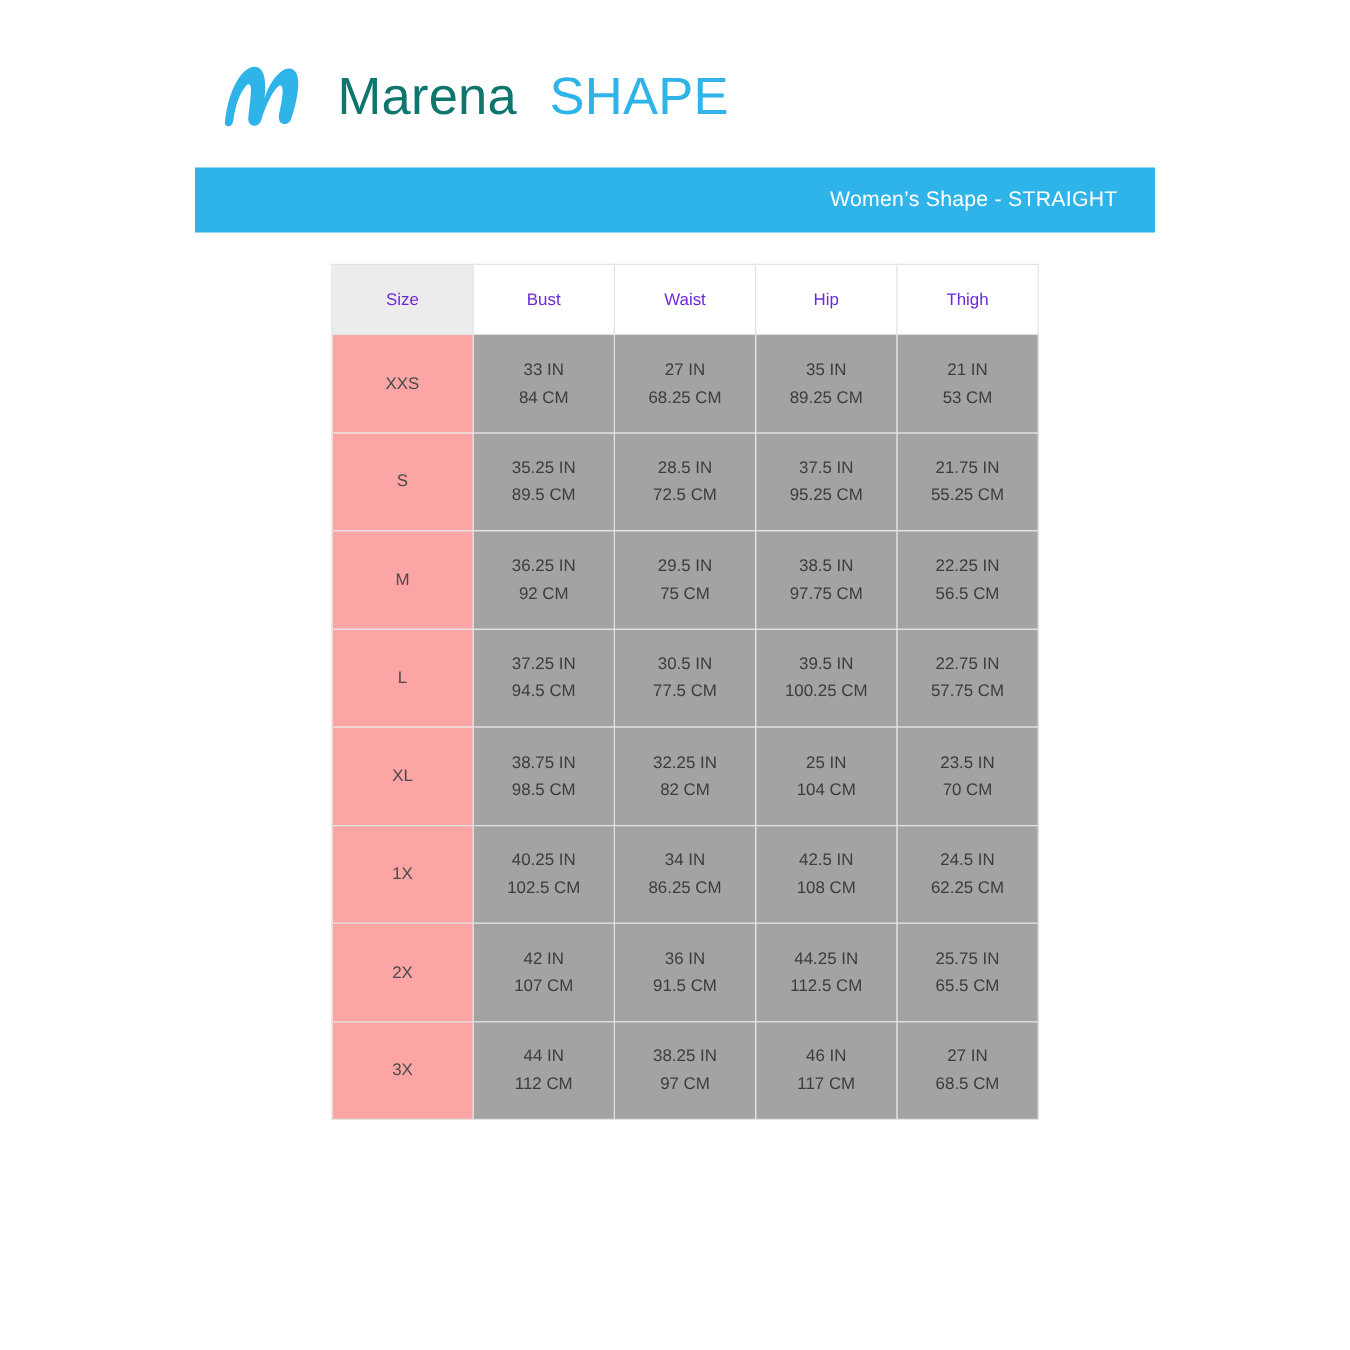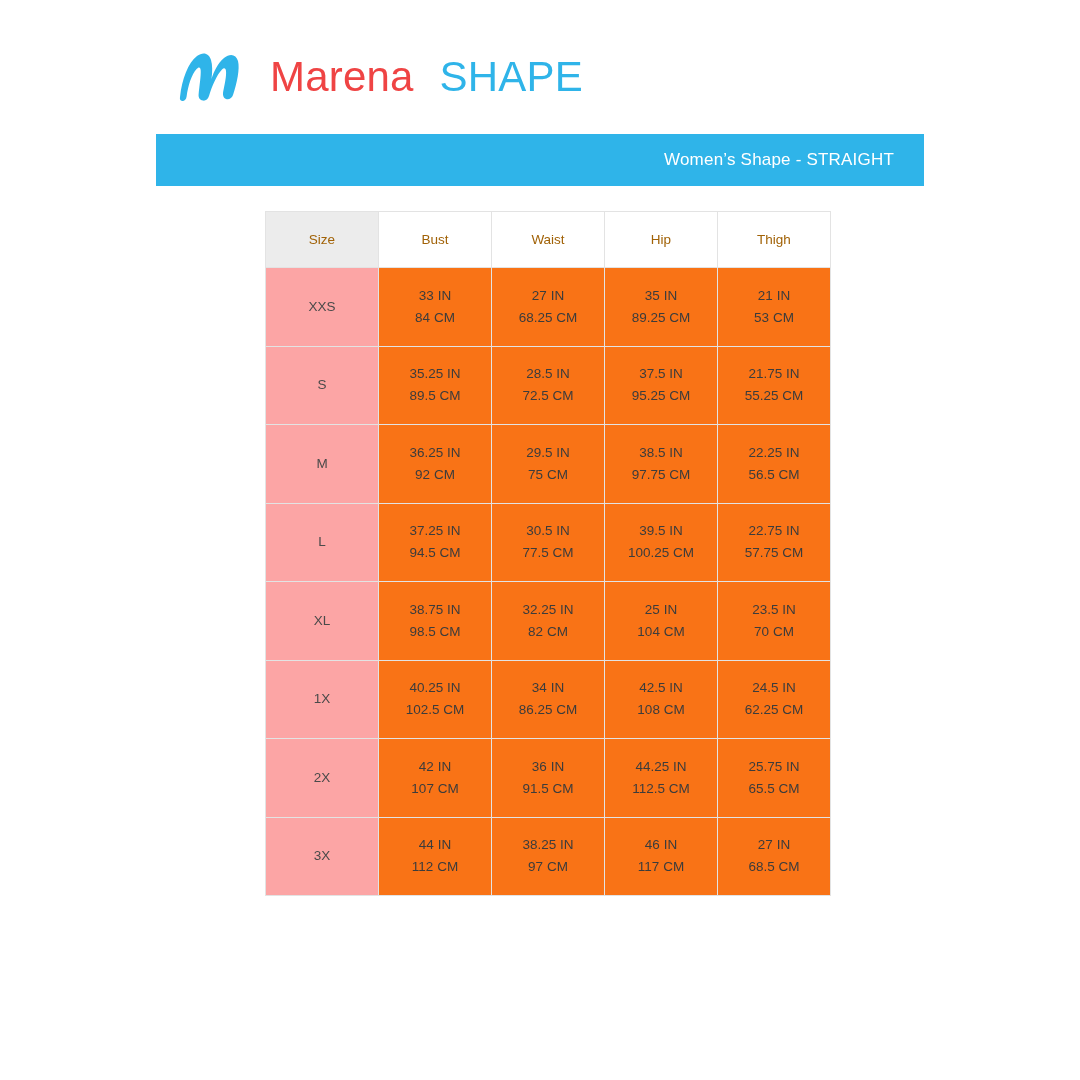--- a/index.html
+++ b/index.html
@@ -36,21 +36,21 @@
     margin-right: 14px;
     display: block;
   }
   .brand-text {
     font-size: 42px;
     letter-spacing: 0.2px;
     line-height: 1;
     white-space: nowrap;
   }
   .brand-marena {
-    color: #ef4444;
+    color: #0f766e;
     font-weight: 400;
   }
   .brand-shape {
     color: #2fb4e9;
     font-weight: 400;
     margin-left: 26px;
   }
 
   
   .title-bar {
@@ -88,32 +88,32 @@
   table.size-table th,
   table.size-table td {
     border: 1px solid #e3e3e3;
     text-align: center;
     vertical-align: middle;
     font-weight: 400;
   }
   table.size-table thead th {
     height: 53px;
     font-size: 13.5px;
-    color: #a16207;
+    color: #6d28d9;
     background: #ffffff;
   }
   table.size-table thead th.col-size {
     background: #ececec;
   }
   table.size-table tbody td {
     height: 75.5px;
     font-size: 13.5px;
     color: #3c3c3c;
     line-height: 1.62;
-    background: #f97316;
+    background: #a3a3a3;
   }
   table.size-table tbody td.col-size {
     background: #fca5a5;
     color: #4a4a4a;
     text-align: center;
   }
   .col-size { width: 110px; }
   .col-m { width: 110px; }
   .val-line { display: block; }
 </style>

